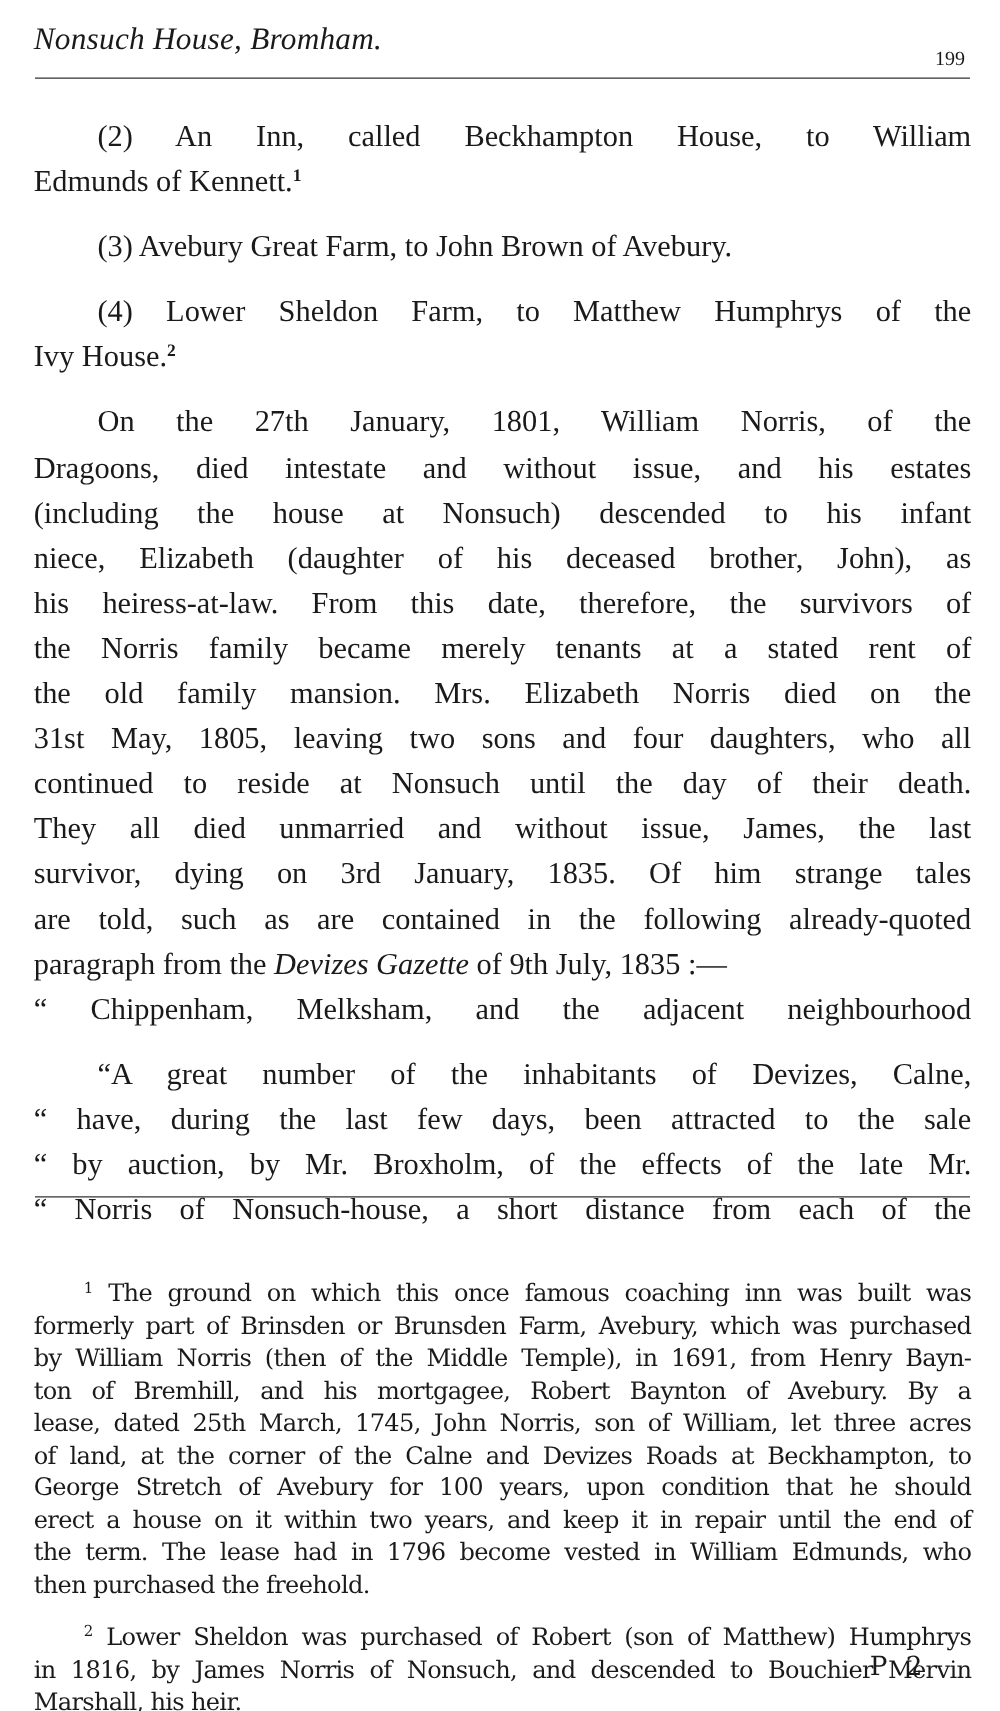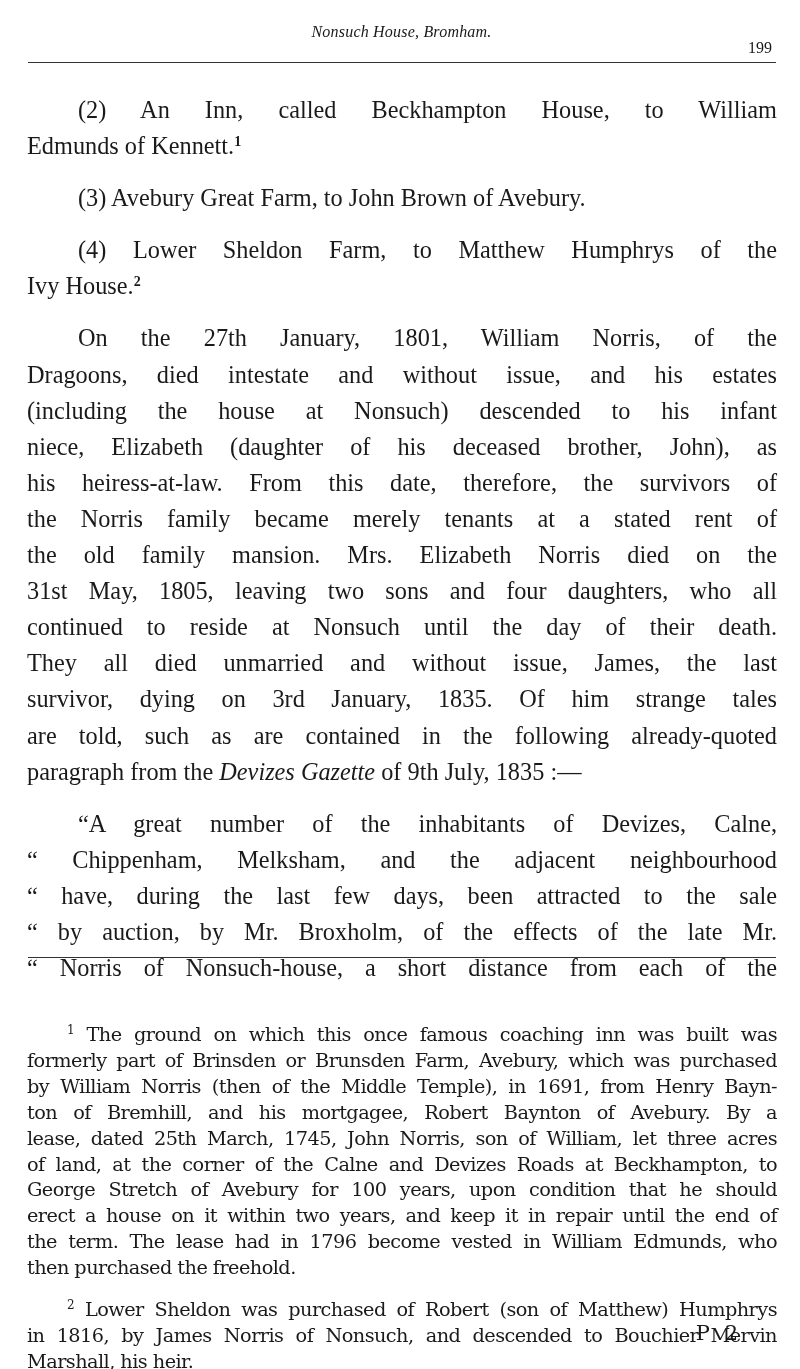--- a/index.html
+++ b/index.html
@@ -1,18 +1,18 @@
 <!DOCTYPE html>
 <html><head>
 <meta charset="utf-8">
 <style>
   html, body { margin: 0; padding: 0; background: #ffffff; }
   body { width: 800px; height: 1369px; position: relative; overflow: hidden; color: #1a1a1a; font-family: "Liberation Serif", "DejaVu Serif", serif; }
   .header { position: absolute; left: 27px; right: 24px; top: 10px; height: 44px; }
-  .running-title { position: absolute; left: 0; right: 0; top: 0; text-align: center; font-style: italic; font-size: 16px; line-height: 44px; letter-spacing: 0.2px; }
+  .running-title { position: absolute; left: 0; right: 0; top: 0; text-align: left; font-style: italic; font-size: 25px; line-height: 44px; letter-spacing: 0.2px; }
   .page-number { position: absolute; right: 4px; top: 16px; font-size: 16px; line-height: 44px; }
   .rule-top { position: absolute; left: 28px; right: 24px; top: 62px; height: 0; border-top: 1.5px solid #333; }
   .body-text { position: absolute; left: 27px; top: 76px; width: 750px; font-size: 24.3px; line-height: 36.1px; }
   .line { display: block; text-align: justify; text-align-last: justify; white-space: nowrap; }
   .line.last { text-align-last: left; }
   .line.ind { padding-left: 51px; margin-top: 16px; }
   sup.fn { font-size: 14px; vertical-align: 8px; font-weight: bold; line-height: 0; }
   .italic { font-style: italic; }
   .rule-notes { position: absolute; left: 28px; right: 24px; top: 957px; height: 0; border-top: 1.5px solid #333; }
   .notes { position: absolute; left: 27px; top: 1006px; width: 750px; font-size: 19.3px; line-height: 25.9px; font-family: "DejaVu Serif", "Liberation Serif", serif; letter-spacing: -0.55px; }
@@ -41,22 +41,22 @@
   <span class="line">niece, Elizabeth (daughter of his deceased brother, John), as</span>
   <span class="line">his heiress-at-law.  From this date, therefore, the survivors of</span>
   <span class="line">the Norris family became merely tenants at a stated rent of</span>
   <span class="line">the old family mansion.  Mrs. Elizabeth Norris died on the</span>
   <span class="line">31st May, 1805, leaving two sons and four daughters, who all</span>
   <span class="line">continued to reside at Nonsuch until the day of their death.</span>
   <span class="line">They all died unmarried and without issue, James, the last</span>
   <span class="line">survivor, dying on 3rd January, 1835.  Of him strange tales</span>
   <span class="line">are told, such as are contained in the following already-quoted</span>
   <span class="line last"><span>paragraph from the </span><span class="italic">Devizes Gazette</span><span> of 9th July, 1835 :—</span></span>
+  <span class="line">“ Chippenham, Melksham, and the adjacent neighbourhood</span>
   <span class="line ind">“A great number of the inhabitants of Devizes, Calne,</span>
-  <span class="line">“ Chippenham, Melksham, and the adjacent neighbourhood</span>
   <span class="line">“ have, during the last few days, been attracted to the sale</span>
   <span class="line">“ by auction, by Mr. Broxholm, of the effects of the late Mr.</span>
   <span class="line">“ Norris of Nonsuch-house, a short distance from each of the</span>
 </div>
 
 <div class="rule-notes"></div>
 
 <div class="notes">
   <div>
     <span class="line ind"><sup class="nfn">1</sup> <span>The ground on which this once famous coaching inn was built was</span></span>

